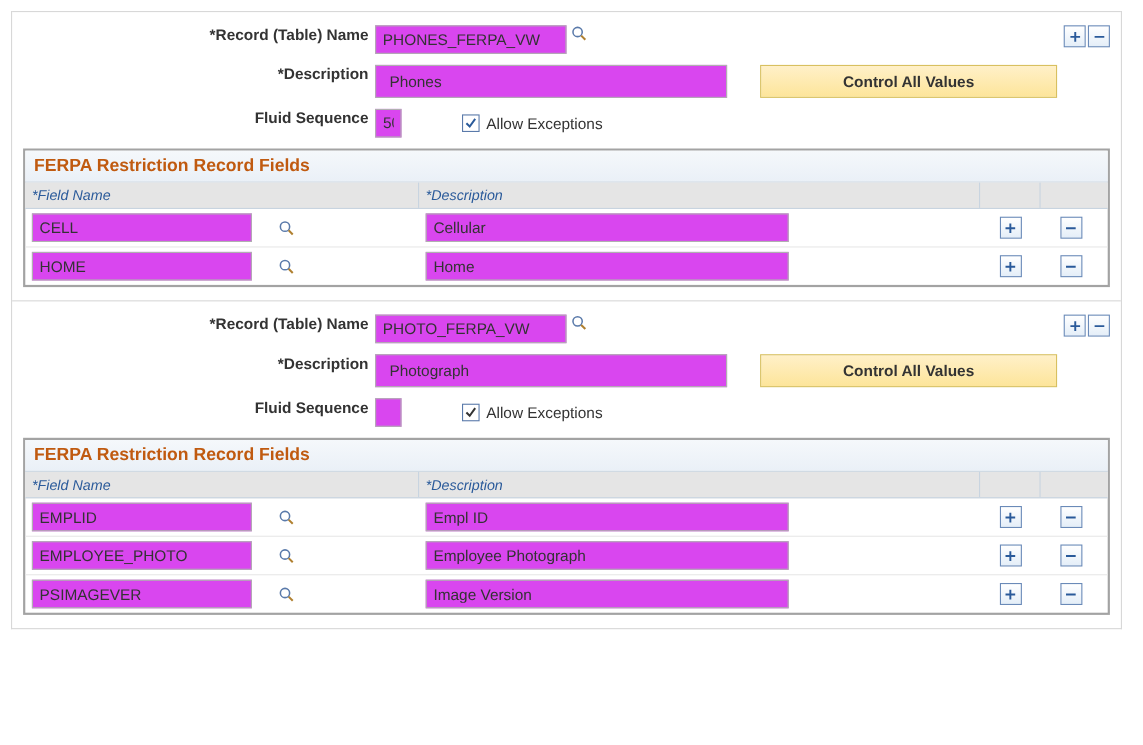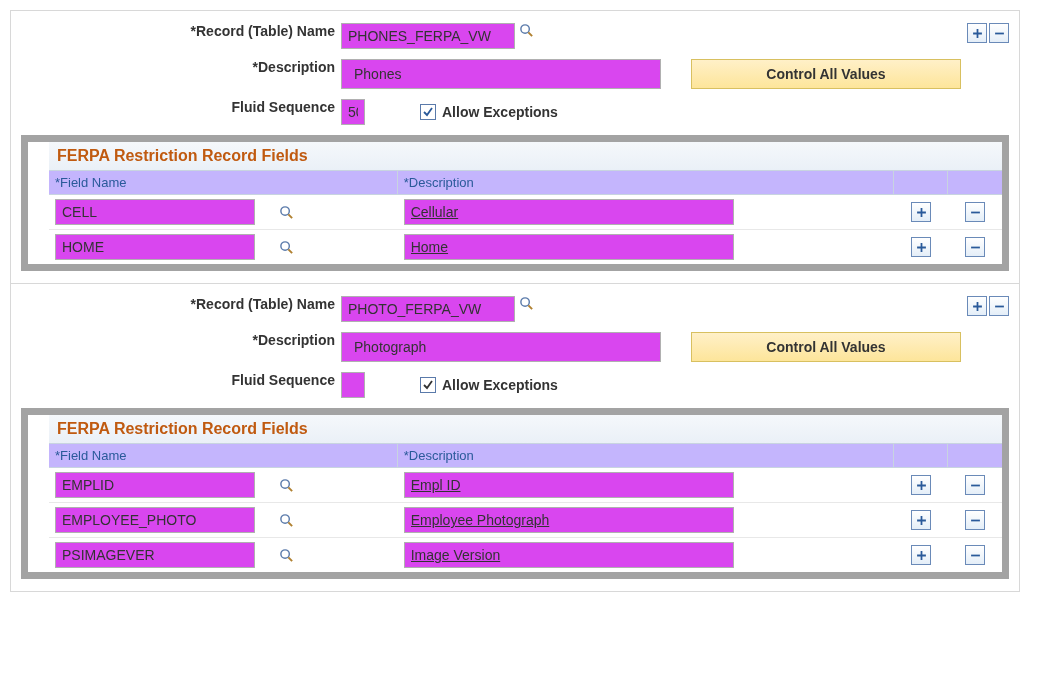--- a/index.html
+++ b/index.html
@@ -38,21 +38,21 @@
   padding: 4px 6px;
   border: 1px solid #b0b0b0;
   font-size: 14px;
   color: #333;
   background: #d946ef;
 }
 .record-input { width: 174px; }
 .desc-input { width: 320px; padding-left: 12px; }
 .seq-input { width: 24px; text-align: center; }
 .field-input { width: 200px; }
-.field-desc-input { width: 330px; text-decoration: underline; }
+.field-desc-input { width: 330px; }
 .lookup-icon {
   width: 15px;
   height: 15px;
   margin-left: 4px;
   cursor: pointer;
   display:inline-flex;
   align-items:center;
   justify-content:center;
 }
 .lookup-icon svg { width:15px; height:15px; }
@@ -77,45 +77,45 @@
   width:16px;
   height:16px;
   border:1px solid #5a7aaa;
   display:inline-flex;
   align-items:center;
   justify-content:center;
   margin-right:6px;
   cursor:pointer;
 }
 .checkbox-box svg { width:12px; height:12px; }
-.checkbox-label { font-weight: bold; font-size:14px; }
+.checkbox-label { font-weight: normal; font-size:14px; }
 .section-top-buttons {
   position: absolute;
   right: 10px;
   top: 0;
   display:flex;
   gap:2px;
 }
 .grid {
   margin: 10px 10px 12px 10px;
-  border: 7px solid #a3a3a3;
-  padding-left: 21px;
+  border: 2px solid #a3a3a3;
 }
 .grid-title {
   background: linear-gradient(#f5f8fb, #eaf0f7);
   padding: 5px 8px;
   font-size: 16px;
   font-weight: bold;
   color: #c05a10;
   border-bottom: 1px solid #c8d4e0;
 }
 .grid-header {
   display:flex;
-  background:#c4b5fd;
+  background:#e5e5e5;
   border-bottom: 1px solid #c8d4e0;
+  font-style: italic;
 }
 .grid-header-cell {
   padding: 4px 6px;
   color: #2a5a9a;
   font-size: 13px;
   border-right: 1px solid #c8d4e0;
 }
 .gh-field { width: 358px; }
 .gh-desc { width: 510px; }
 .gh-add { width: 55px; border-right:1px solid #c8d4e0;}

